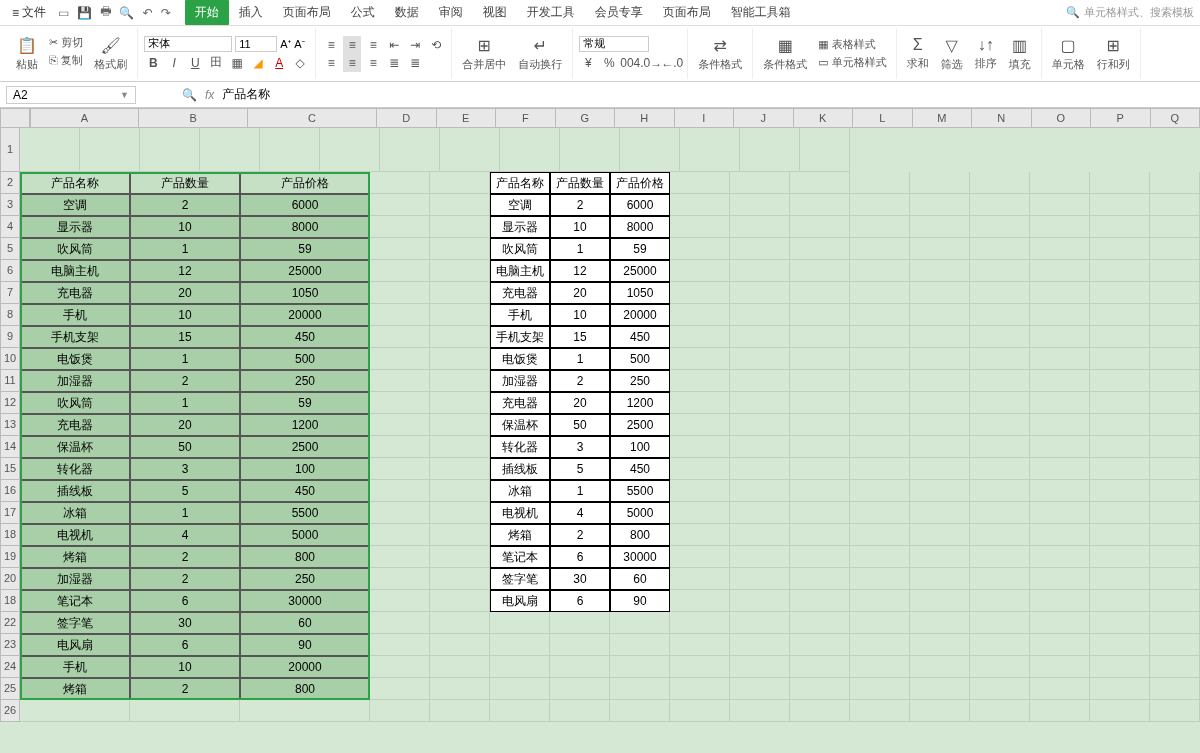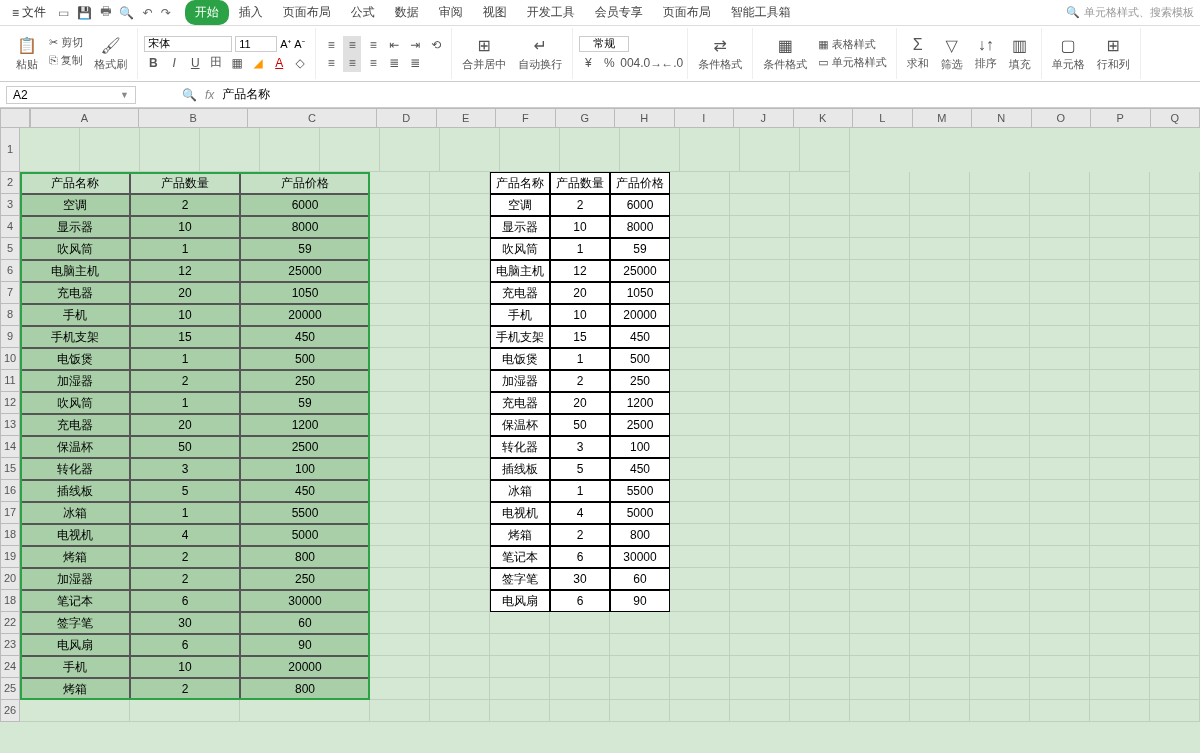--- a/index.html
+++ b/index.html
@@ -4,21 +4,21 @@
 <style>
 * { margin: 0; padding: 0; box-sizing: border-box; font-family: "Microsoft YaHei", "宋体", sans-serif; }
 body { background: #d4e8d4; width: 1200px; height: 753px; overflow: hidden; font-size: 12px; }
 
 .menubar { background: #fff; height: 26px; display: flex; align-items: center; padding: 0 6px; border-bottom: 1px solid #ddd; }
 .menubar .file-btn { display: flex; align-items: center; gap: 3px; padding: 2px 6px; color: #333; }
 .menubar .qat { display: flex; gap: 8px; margin-left: 6px; align-items: center; }
 .menubar .qat span { color: #666; cursor: pointer; }
 .menubar .tabs { display: flex; margin-left: 14px; gap: 0; }
 .menubar .tab { padding: 4px 10px; color: #444; cursor: pointer; }
-.menubar .tab.active { background: #2ba245; color: #fff; border-radius: 10px; }
+.menubar .tab.active { background: #2ba245; color: #fff; border-radius: 1px; }
 .menubar .search { margin-left: auto; display: flex; align-items: center; color: #999; gap: 4px; font-size: 11px; }
 
 .ribbon { background: #fff; height: 56px; display: flex; padding: 2px 6px; border-bottom: 1px solid #ccc; }
 .ribbon-group { display: flex; flex-direction: column; justify-content: center; padding: 0 6px; border-right: 1px solid #eee; }
 .ribbon-group.inline { flex-direction: row; align-items: center; gap: 4px; }
 .ribbon-btn { display: flex; flex-direction: column; align-items: center; gap: 2px; padding: 2px 4px; cursor: pointer; color: #555; font-size: 11px; }
 .ribbon-btn .ico { font-size: 16px; color: #555; }
 .small-btn { display: flex; align-items: center; gap: 3px; padding: 1px 3px; cursor: pointer; font-size: 11px; color: #555; }
 .font-row { display: flex; gap: 3px; align-items: center; margin-bottom: 2px; }
 .font-select { border: 1px solid #ccc; font-size: 11px; padding: 1px 3px; background: #fff; }
@@ -164,21 +164,21 @@
         <span class="ico">⊞</span>
         <span>合并居中</span>
       </div>
     <div class="ribbon-btn">
         <span class="ico">↵</span>
         <span>自动换行</span>
       </div>
   </div>
   <div class="ribbon-group">
     <div class="font-row">
-        <input class="font-select" style="width: 50px; text-align: center;" value="常规">
+        <input class="font-select" style="width: 70px;" value="常规">
       </div>
     <div class="mini-btns">
       <span>¥</span>
       <span>%</span>
       <span>004</span>
       <span>.0→</span>
       <span>←.0</span>
     </div>
   </div>
   <div class="ribbon-group inline">

